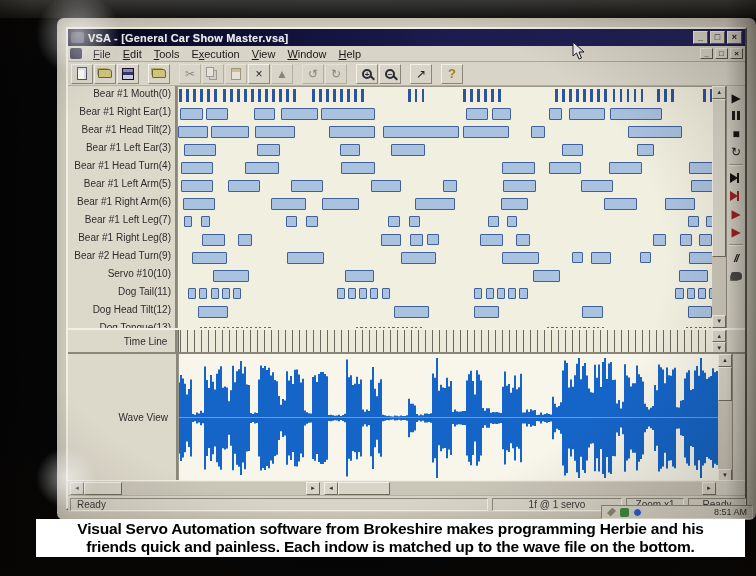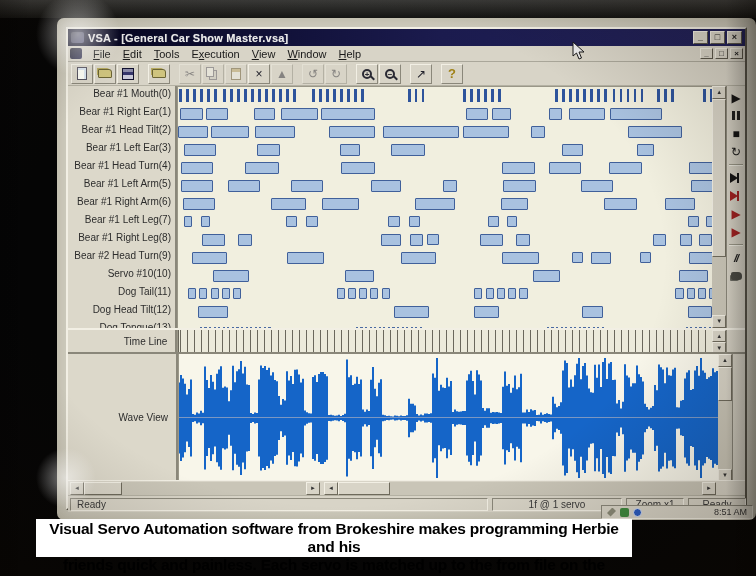--- a/index.html
+++ b/index.html
@@ -144,21 +144,21 @@
   .tray-ic { width:9px; height:9px; }
   .tray-ic.t1 { background:#8a8a78; clip-path:polygon(0 60%,60% 0,100% 40%,40% 100%); }
   .tray-ic.t2 { background:#3f8a3f; border-radius:2px; }
   .tray-ic.t3 { background:#2b5cc0; border-radius:50%; border:1px solid #dfe6f4; }
   .tray-clock { margin-left:auto; font-size:9px; color:#333; }
 
   
   .cursor { position:absolute; left:515px; top:23px; z-index:60; }
 
   
-  .caption { position:absolute; left:36px; top:519px; width:596px; height:38px; background:#fff;
+  .caption { position:absolute; left:36px; top:519px; width:709px; height:38px; background:#fff;
              z-index:120; text-align:center; font-weight:bold; font-size:15.5px; color:#000;
              line-height:18px; padding-top:1px; letter-spacing:-.2px; }
 </style>
 </head>
 <body>
 
 <div class="photo">
   <div class="photo-top"></div>
 
   <div class="screen">
@@ -593,15 +593,15 @@
 
     <div class="cursor">
       <svg width="13" height="19" viewBox="0 0 13 19">
         <path d="M1 1 L1 15 L4.5 12 L7 18 L9.5 17 L7 11 L12 11 Z" fill="#ececec" stroke="#1a1a1a" stroke-width="1"></path>
       </svg>
     </div>
   </div>
 
   <div class="caption">
     <div>Visual Servo Automation software from Brokeshire makes programming Herbie and his</div>
-    <div>friends quick and painless.  Each servo is matched up to the from file on the bottom.</div>
+    <div>friends quick and painless.  Each indow is matched up to the wave file on the bottom.</div>
   </div>
 </div>
 
 </body></html>

